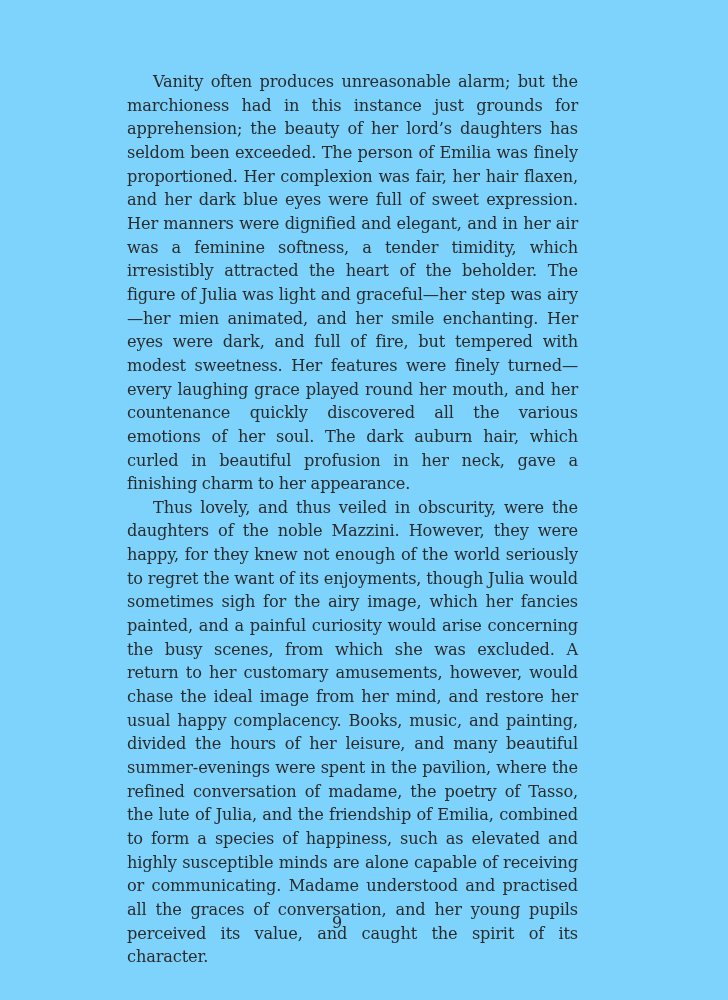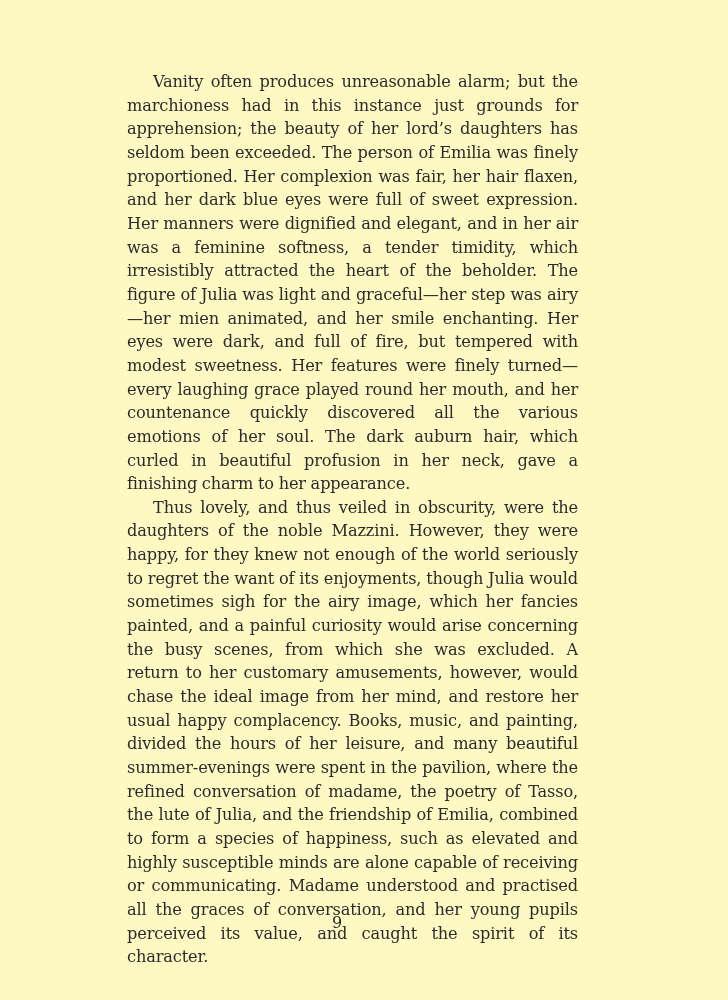--- a/index.html
+++ b/index.html
@@ -7,21 +7,21 @@
     width: 728px;
     height: 1000px;
     background: #ffffff;
     position: relative;
     overflow: hidden;
   }
   .page {
     position: absolute;
     left: 0; top: 0;
     width: 728px; height: 1000px;
-    background: #fef9c3;
+    background: #7dd3fc;
   }
   .text-block {
     position: absolute;
     left: 127px;
     top: 70px;
     width: 451px;
     font-family: "DejaVu Serif", "Liberation Serif", serif;
     font-size: 16.2px;
     line-height: 23.65px;
     color: #2b2b2b;

